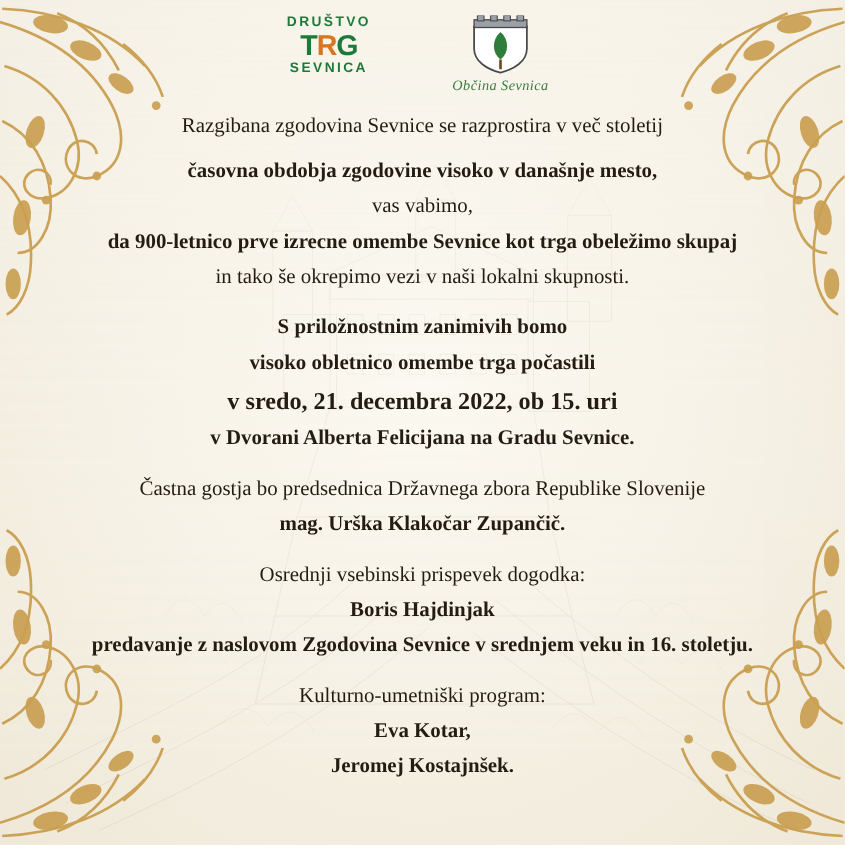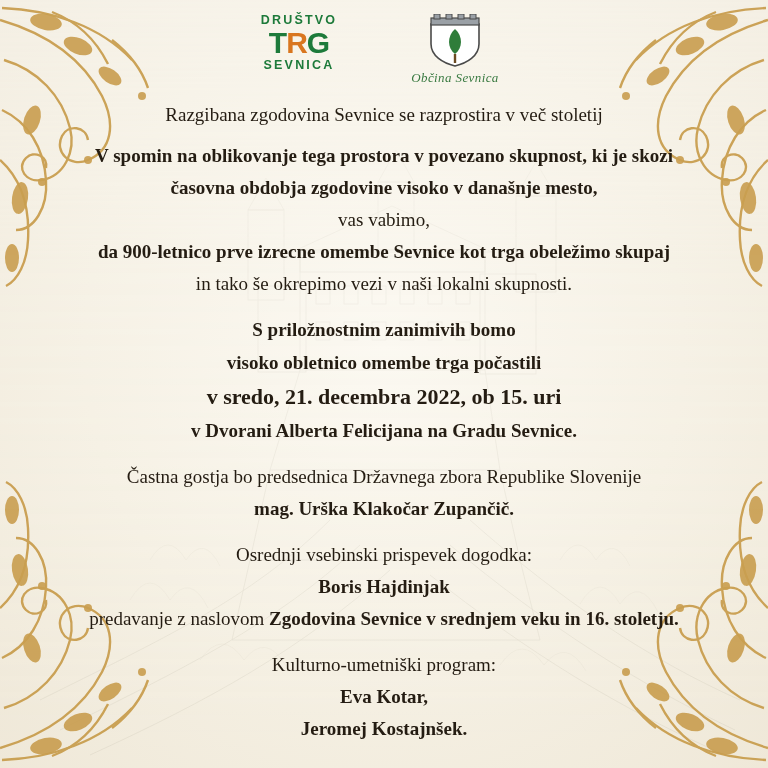--- a/index.html
+++ b/index.html
@@ -66,21 +66,21 @@
   .logo-trg .l1, .logo-trg .l3 {
     font-family: "Liberation Sans", sans-serif;
     font-size: 12.5px;
     font-weight: bold;
     letter-spacing: 2.2px;
     color: #1d7a3a;
   }
   .logo-trg .l2 {
     font-family: "Liberation Sans", sans-serif;
     font-weight: bold;
-    font-size: 30px;
+    font-size: 26px;
     letter-spacing: -1px;
     color: #1d7a3a;
     line-height: 1;
     margin: 1px 0 1px 0;
   }
   .logo-trg .l2 .r { color: #d9761f; }
 
   .logo-obcina {
     width: 120px;
     text-align: center;
@@ -108,21 +108,21 @@
   .para {
     margin: 0 0 7px 0;
     line-height: 1.32;
   }
   .t-reg  { font-size: 19px; }
   .t-bold { font-size: 19px; font-weight: bold; }
   .t-big  { font-size: 22px; font-weight: bold; }
   .spacer-sm { height: 9px; }
   .spacer-md { height: 14px; }
   .b { font-weight: bold; margin-top: 36px; }
-  .nb { font-weight: normal; }
+  .nb { font-weight: bold; }
 </style>
 </head>
 <body>
 
 <div class="invitation">
 
   <svg class="backdrop" viewBox="0 0 768 768" xmlns="http://www.w3.org/2000/svg">
     <defs>
       <linearGradient id="fade" x1="0" y1="0" x2="0" y2="1">
         <stop offset="0%" stop-color="#ffffff" stop-opacity="0.9"></stop>
@@ -296,21 +296,20 @@
       <div class="obcina-script">Občina Sevnica</div>
     </div>
   </div>
 
   <div class="content">
 
     <p class="para t-reg">Razgibana zgodovina Sevnice se razprostira v več stoletij</p>
 
     <div class="spacer-sm"></div>
 
-    <p class="para t-bold">V spomin na oblikovanje tega prostora v povezano skupnost, ki je skozi</p>
     <p class="para t-bold">časovna obdobja zgodovine visoko v današnje mesto,</p>
     <p class="para t-reg">vas vabimo,</p>
     <p class="para t-bold">da 900-letnico prve izrecne omembe Sevnice kot trga obeležimo skupaj</p>
     <p class="para t-reg">in tako še okrepimo vezi v naši lokalni skupnosti.</p>
 
     <div class="spacer-md"></div>
 
     <p class="para t-bold">S priložnostnim zanimivih bomo</p>
     <p class="para t-bold">visoko obletnico omembe trga počastili</p>
     <p class="para t-big">v sredo, 21. decembra 2022, ob 15. uri</p>

